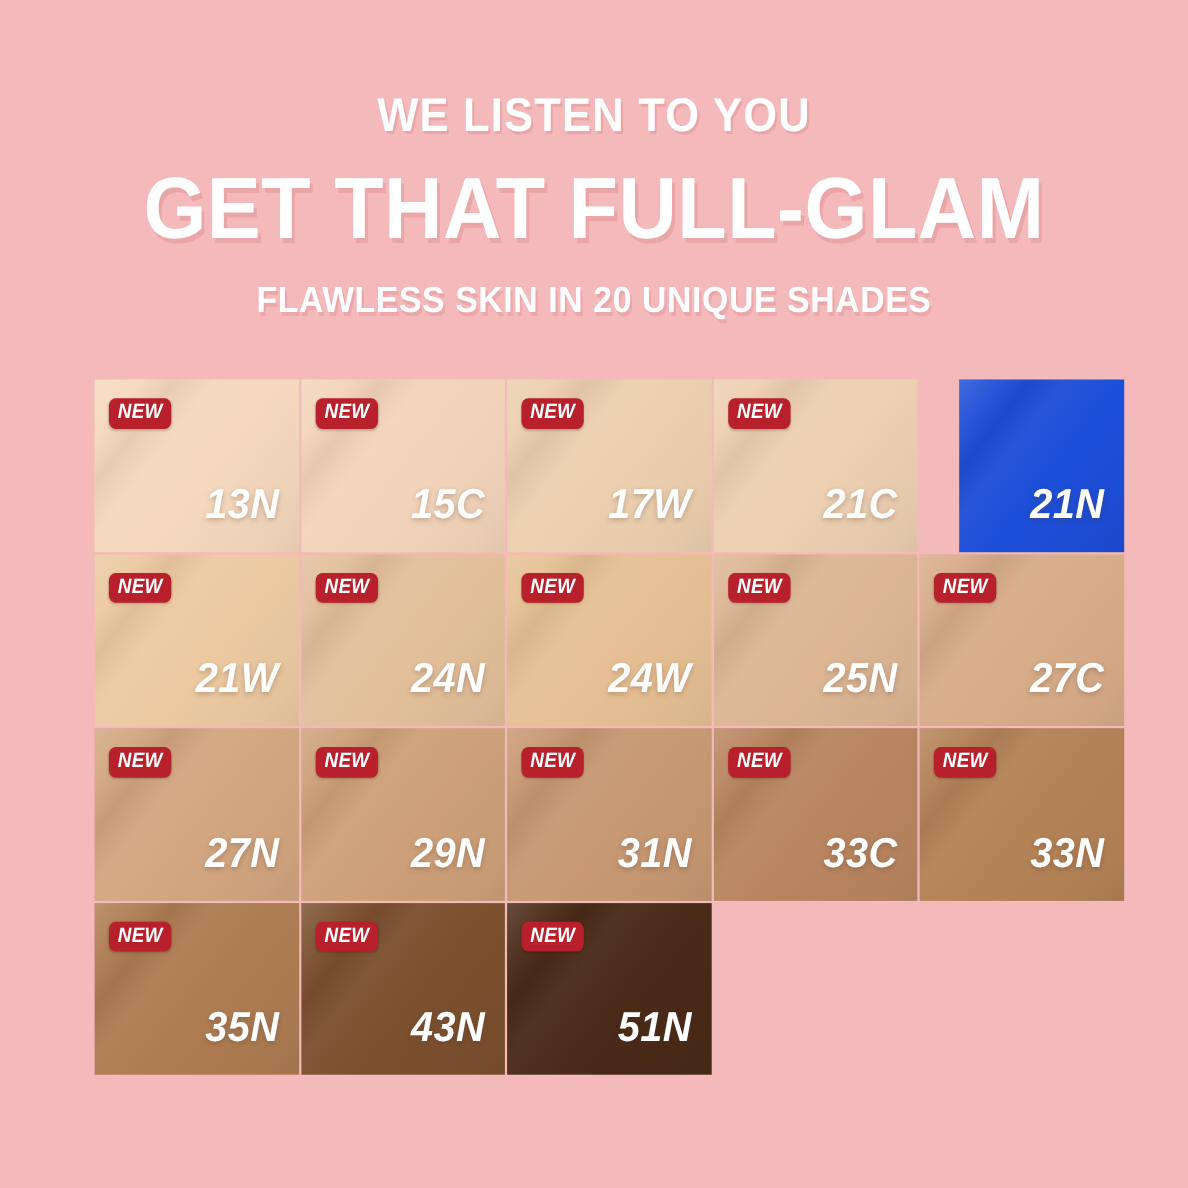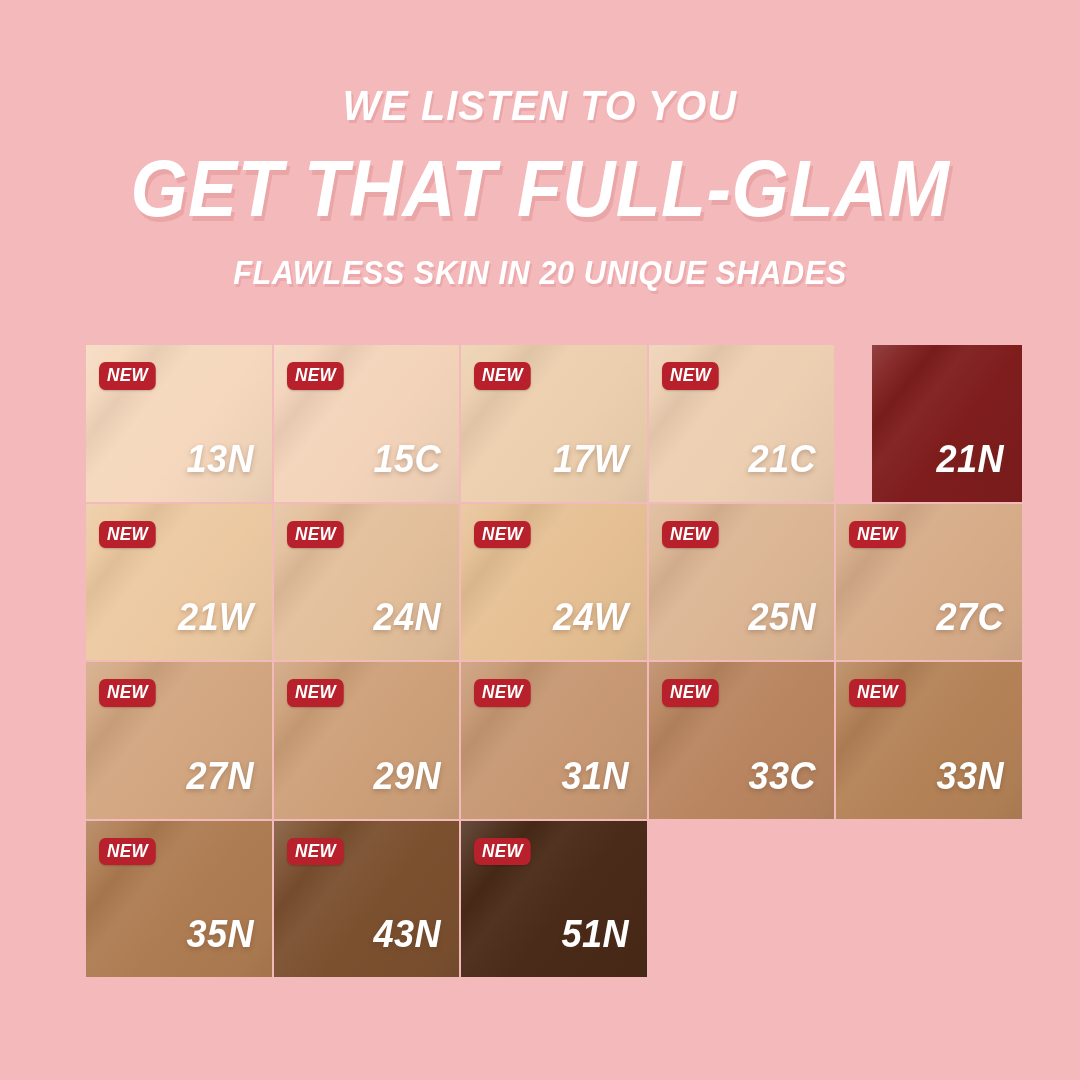--- a/index.html
+++ b/index.html
@@ -16,21 +16,20 @@
   }
 
   
   .header {
     position: absolute;
     top: 0;
     left: 0;
     width: 1080px;
     padding-top: 84px;
     text-align: center;
-    font-style: italic;
   }
   .kicker {
     font-size: 43px;
     font-weight: 700;
     letter-spacing: 1.2px;
     color: #ffffff;
     line-height: 1;
     text-shadow: 2px 3px 0 rgba(226,150,152,0.55);
     font-stretch: condensed;
     transform: scaleX(0.92);
@@ -142,21 +141,21 @@
     <div class="swatch" style="background: rgb(236, 207, 174);">
       <div class="sheen"></div>
       <div class="badge" style="background: rgb(184, 32, 43); color: rgb(255, 255, 255);">NEW</div>
       <div class="shade-label">17W</div>
     </div>
     <div class="swatch" style="background: rgb(237, 207, 178);">
       <div class="sheen"></div>
       <div class="badge" style="background: rgb(184, 32, 43); color: rgb(255, 255, 255);">NEW</div>
       <div class="shade-label">21C</div>
     </div>
-    <div class="swatch" style="background: #7f1d1d; margin-left: 36px;">
+    <div class="swatch" style="background: #1d4ed8; margin-left: 36px;">
       <div class="sheen"></div>
       <div class="shade-label">21N</div>
     </div>
     <div class="swatch" style="background: rgb(236, 201, 161);">
       <div class="sheen"></div>
       <div class="badge" style="background: rgb(184, 32, 43); color: rgb(255, 255, 255);">NEW</div>
       <div class="shade-label">21W</div>
     </div>
     <div class="swatch" style="background: rgb(227, 191, 155);">
       <div class="sheen"></div>

